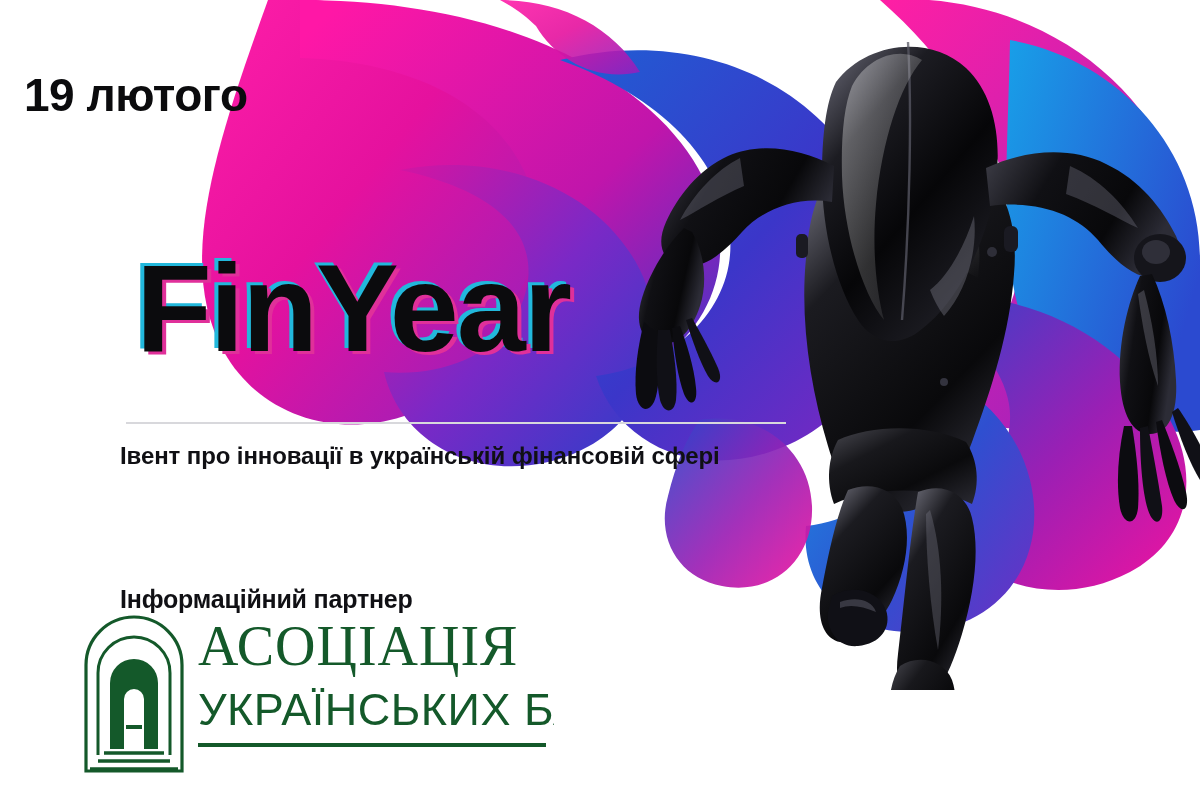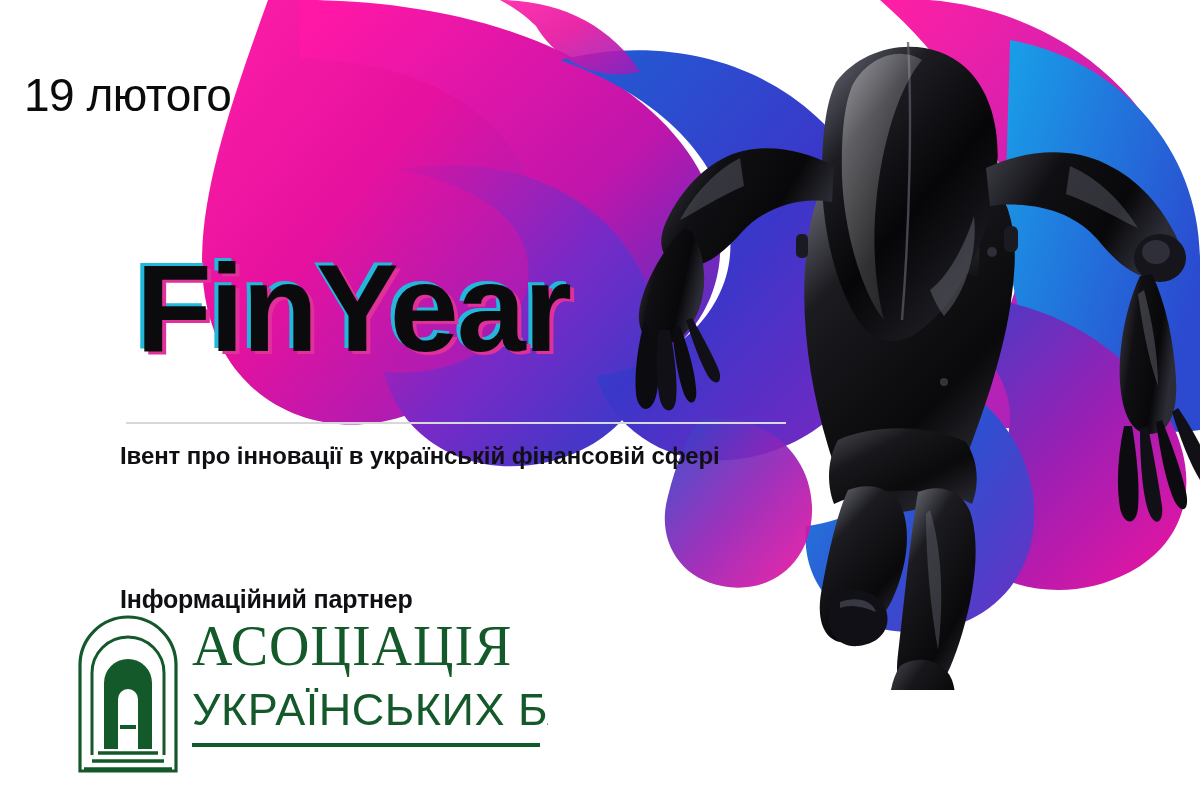--- a/index.html
+++ b/index.html
@@ -28,21 +28,21 @@
     position:absolute;
     left:600px; top:-10px;
     width:620px; height:700px;
     z-index:2;
   }
 
   
   #date-text {
     position:absolute; left:24px; top:68px;
     z-index:5;
-    font-size:46px; font-weight:normal;
+    font-size:46px; font-weight:bold;
     letter-spacing:-0.5px;
     color:#0b0b0d;
     font-family:"Liberation Sans", sans-serif;
   }
 
   
   #logo-lockup {
     position:absolute; left:126px; top:222px;
     z-index:6; width:700px;margin-top:18px;
   }
@@ -81,21 +81,21 @@
 
   
   #partner-heading {
     position:absolute; left:120px; top:551px;
     z-index:5;
     font-size:25px; font-weight:bold;
     color:#101014; letter-spacing:-0.2px;margin-top:34px;
   }
 
   #partner-logo {
-    position:absolute; left:68px; top:603px;
+    position:absolute; left:74px; top:603px;
     z-index:5;
     width:480px; height:175px;
   }
   #partner-logo svg { display:block; }
 </style>
 </head>
 <body>
 
 <div id="poster">
 

